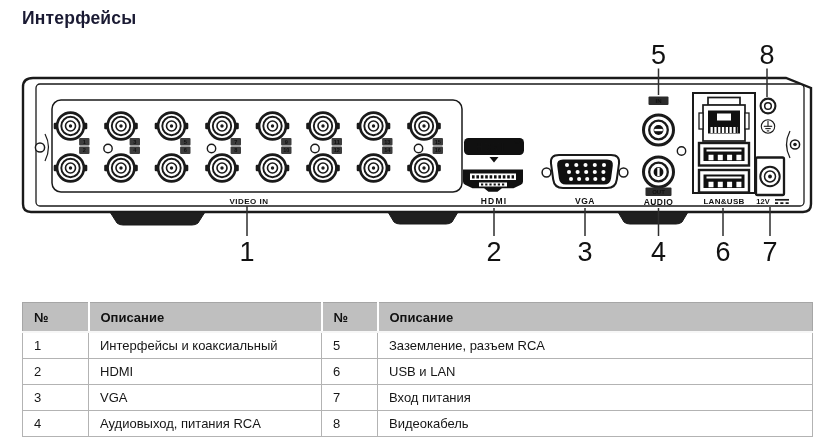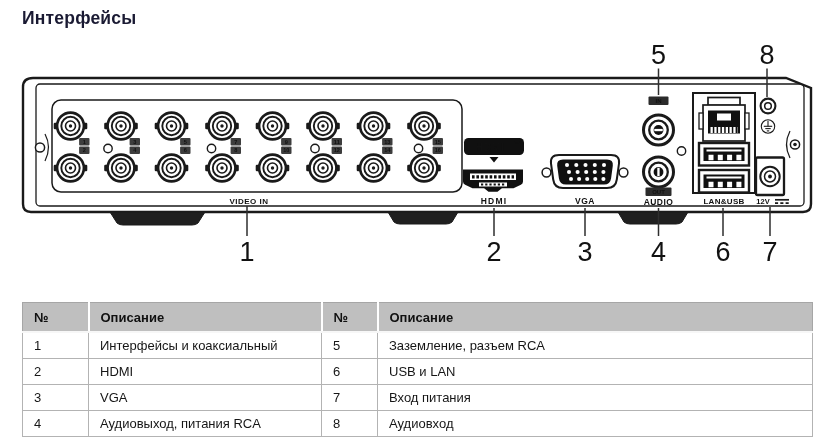--- a/index.html
+++ b/index.html
@@ -292,18 +292,18 @@
       <tr>
         <td>3</td>
         <td>VGA</td>
         <td>7</td>
         <td>Вход питания</td>
       </tr>
       <tr>
         <td>4</td>
         <td>Аудиовыход, питания RCA</td>
         <td>8</td>
-        <td>Аудиовход</td>
+        <td>Видеокабель</td>
       </tr>
     </tbody>
   </table>
 
 </div>
 
 </body></html>

